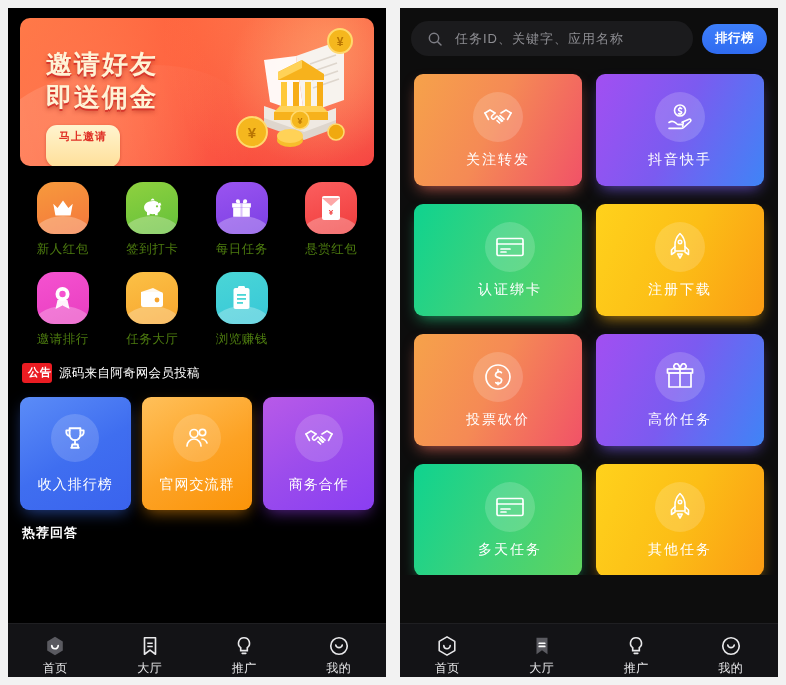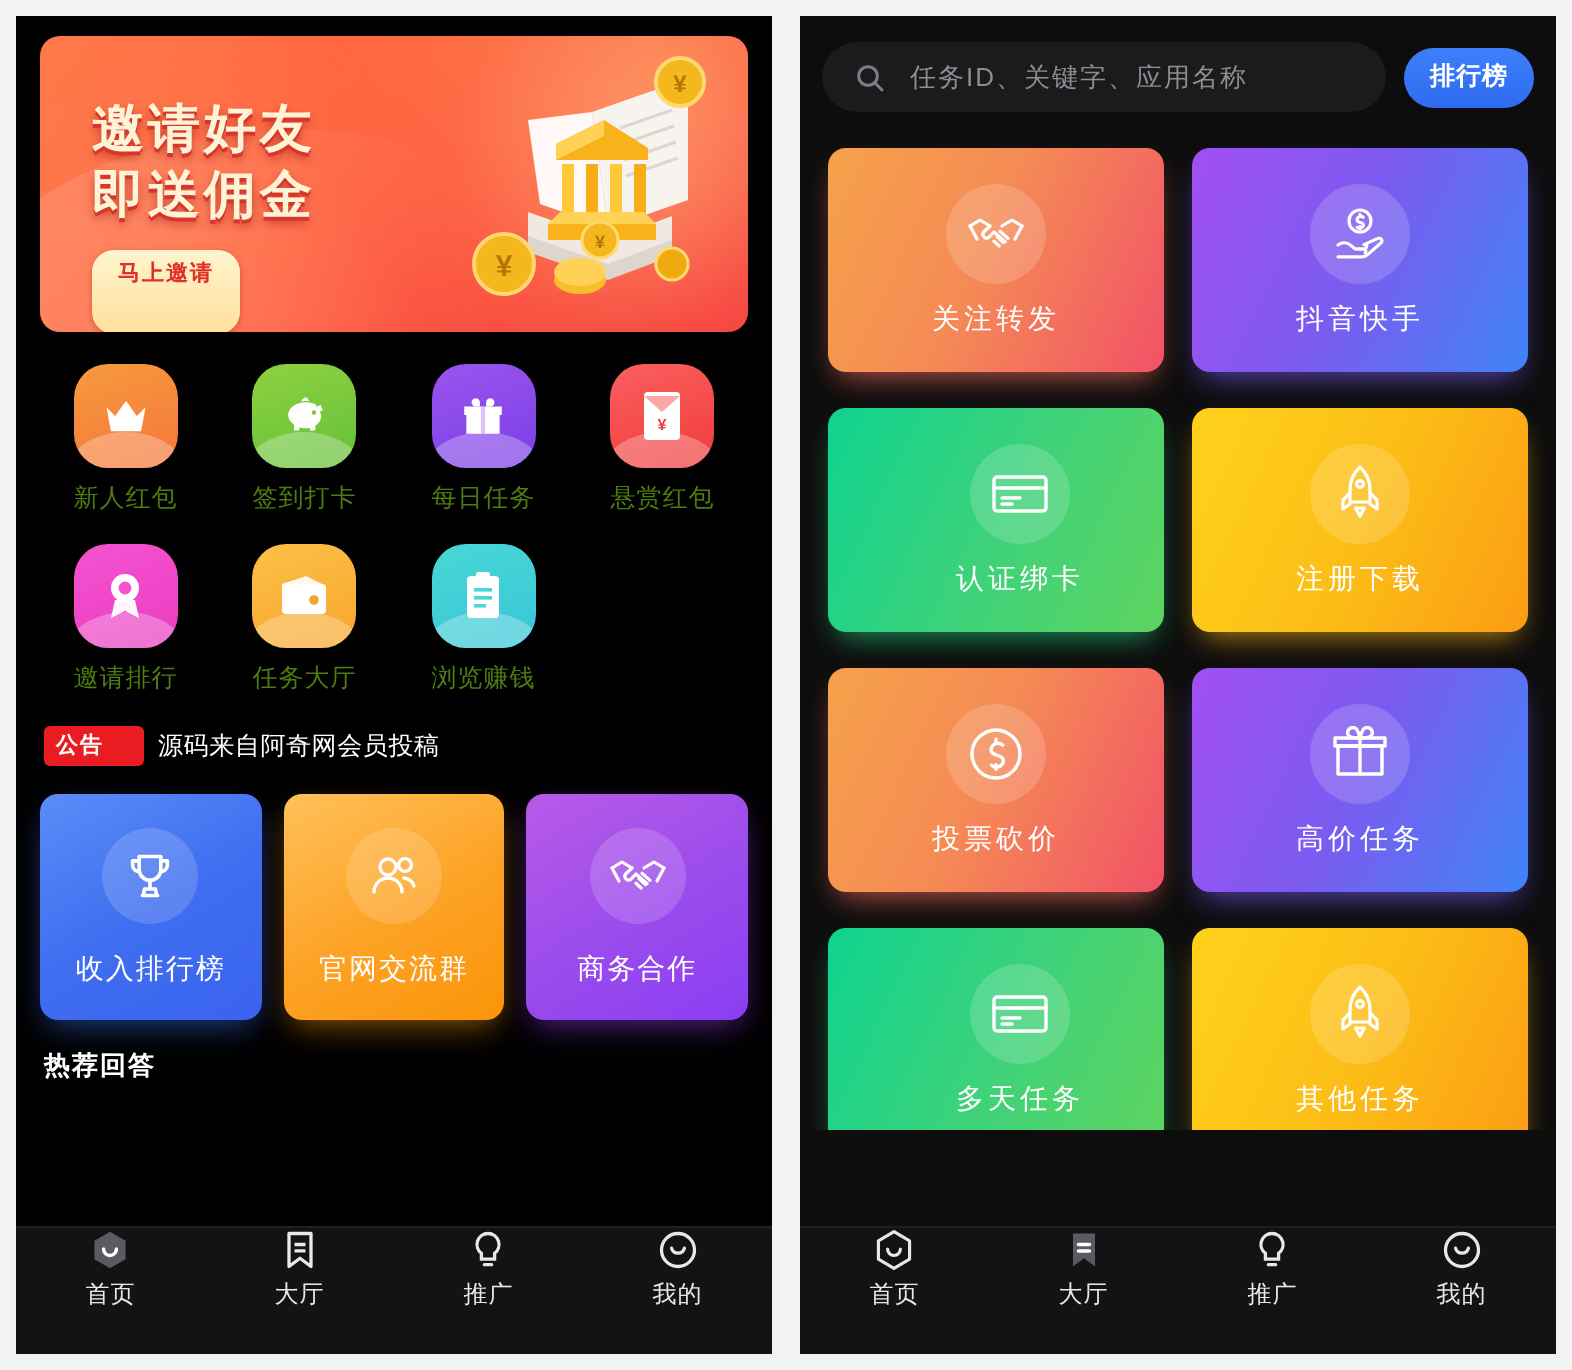--- a/index.html
+++ b/index.html
@@ -72,21 +72,21 @@
     content:""; position:absolute; left:-10%; bottom:-28%; width:120%; height:62%;
     background: rgba(255,255,255,.28); border-radius: 50% 50% 0 0 / 70% 70% 0 0;
   }
   .squircle svg { position: relative; z-index: 2; }
   .icon-label { font-size: 12.5px; color: #4d7c0f; letter-spacing: .5px; }
 
   
   .notice { display: flex; align-items: center; gap: 7px; padding: 11px 14px 10px 14px; }
   .notice-badge {
     background: #ea1c22; color: #fff; font-size: 11px; font-weight: bold;
-    padding: 2px 20px 3px 6px; border-radius: 3px; letter-spacing: 1px;
+    padding: 2px 0 3px 6px; border-radius: 3px; letter-spacing: 1px;
   }
   .notice-text { color: #fff; font-size: 12.5px; letter-spacing: .3px; }
 
   
   .promo-row { display: flex; gap: 11px; padding: 4px 12px 0 12px; }
   .promo {
     flex: 1; height: 113px; border-radius: 9px;
     display: flex; flex-direction: column; align-items: center; justify-content: center; gap: 14px;
     cursor: pointer; position: relative;
   }
@@ -135,22 +135,22 @@
   .t-yellow { background: linear-gradient(115deg,#ffd21c 0%,#fcbe16 50%,#fb9c14 100%); box-shadow: 0 7px 15px -5px rgba(250,180,20,.7); }
   .task-ico {
     width: 50px; height: 50px; border-radius: 50%;
     background: rgba(255,255,255,.17);
     display: flex; align-items: center; justify-content: center;
   }
   .task-label { color: #fff; font-size: 14px; letter-spacing: 2px; }
 
   
   .tabbar {
-    flex: 0 0 auto; height: 64px; background: #131316;
-    display: flex; align-items: flex-start;
+    flex: 0 0 auto; height: 54px; background: #131316;
+    display: flex; align-items: flex-end;
     border-top: 1px solid #1f1f22;
     margin-top: 48px;
   }
   .tab { flex: 1; display: flex; flex-direction: column; align-items: center; gap: 3px; cursor: pointer; }
   .tab-label { font-size: 12px; color: #e8e8ea; letter-spacing: .5px; }
 </style>
 </head>
 <body>
 
 <div class="stage">

